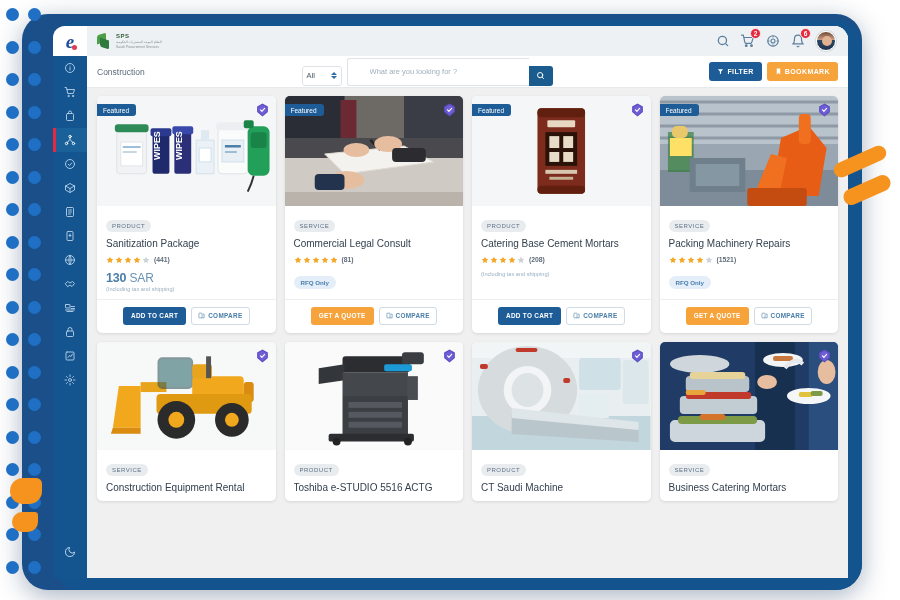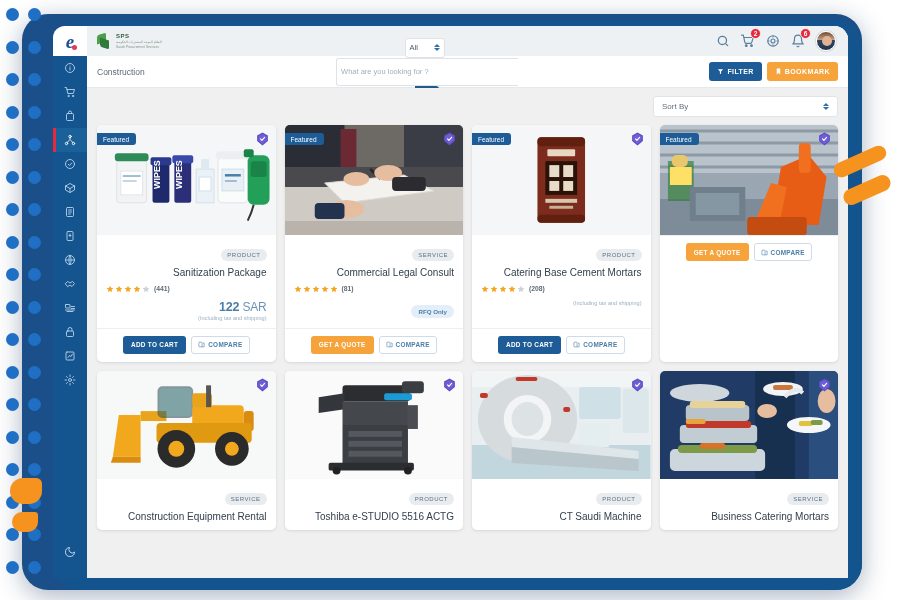--- a/index.html
+++ b/index.html
@@ -109,34 +109,34 @@
     content:""; position:absolute; left:5px; top:4px; width:10px; height:10px;
     border-radius:50%; background:#e2b293;
   }
 
   
   .searchbar {
     height: 32px; background: #fff; display: flex; align-items: center;
     padding: 0 10px; flex: 0 0 32px; border-bottom: 1px solid #e6e9ec;
   }
   .crumb { font-size: 8.5px; color: #5c6b7a; }
-  .search-wrap { display: flex; align-items: center; margin: 4px auto; flex-direction: column; }
+  .search-wrap { display: flex; align-items: flex-end; margin: 4px auto; }
   .sel-all {
     width: 40px; height: 20px; border: 1px solid #dfe3e7; border-radius: 3px;
     background: #fff; font-size: 7.5px; color: #4a5663; display: flex;
     align-items: center; justify-content: space-between; padding: 0 4px; cursor: pointer;
     margin-right: 5px;
   }
   .updown { display: flex; flex-direction: column; gap: 1px; color: #2b6ea8; }
   .updown b { display:block; width:0;height:0;border-left:3px solid transparent;border-right:3px solid transparent; }
   .updown b:first-child { border-bottom: 3px solid currentColor; }
   .updown b:last-child  { border-top: 3px solid currentColor; }
   .search-input {
     width: 182px; height: 28px; border: 1px solid #dfe3e7; border-right: none;
-    border-radius: 3px 0 0 3px; padding: 0 4px; font-size: 7.5px; color: #333;
+    border-radius: 3px 0 0 3px; padding: 0 22px; font-size: 7.5px; color: #333;
     font-family: "Liberation Sans", sans-serif; outline: none;
   }
   .search-input::placeholder { color: #9fb0bd; }
   .search-go {
     width: 24px; height: 20px; background: #1b5c8f; border-radius: 0 3px 3px 0;
     display: flex; align-items: center; justify-content: center; color: #fff; cursor: pointer;
   }
   .search-go svg { width: 9px; height: 9px; }
   .bar-actions { display: flex; gap: 5px; }
   .btn-filter, .btn-bookmark {
@@ -174,21 +174,21 @@
     font-size: 6.5px; padding: 2.5px 7px 2.5px 6px; border-radius: 0 3px 3px 0; z-index: 3;
     font-weight: 400;
   }
   .verified {
     position: absolute; right: 7px; top: 7px; width: 13px; height: 14px; z-index: 3;
   }
   .verified svg { width: 13px; height: 14px; display: block; }
 
   .media-img { width: 100%; height: 100%; display: block; }
 
-  .card-body { padding: 8px 9px 7px; flex: 1; text-align: right; }
+  .card-body { padding: 8px 9px 7px; flex: 1; }
   .chip {
     display: inline-block; background: #e9ecef; color: #5d7186;
     font-size: 6px; letter-spacing: .5px; padding: 3px 6px; border-radius: 8px;
     margin-bottom: 6px; font-weight: 400;
   }
   .card-title {
     font-size: 10px; color: #33404e; margin-bottom: 5px; line-height: 1.25;
     white-space: nowrap; overflow: hidden; text-overflow: ellipsis;
   }
   .rating { display: flex; align-items: center; gap: 1px; margin-bottom: 7px; }
@@ -460,29 +460,20 @@
           <button class="btn-bookmark">
             <svg viewBox="0 0 24 24" fill="currentColor">
                 <path d="M6 2h12v20l-6-5-6 5z"></path>
               </svg>
             <span>BOOKMARK</span>
           </button>
         </div>
       </div>
 
       <div class="content">
-        <div class="sortrow">
-          <div class="sortby">
-            <span>Sort By</span>
-            <span class="updown">
-                <b></b>
-                <b></b>
-              </span>
-          </div>
-        </div>
 
         <div class="grid" id="grid-row1">
     <div class="card">
       <div class="card-media">
         <span class="featured-tag">Featured</span>
         <span class="verified">
                   <svg viewBox="0 0 24 26">
                     <path d="M12 1l10 5.5v10L12 25 2 16.5v-10z" fill="#5c4ec4"></path>
                     <path d="M12 3.5l7.8 4.3v7.9L12 22.3 4.2 15.7V7.8z" fill="#6f5fd6"></path>
                     <path d="M8.3 12.8l2.6 2.6 5-5.4" stroke="#fff" stroke-width="2.1" fill="none" stroke-linecap="round" stroke-linejoin="round"></path>
@@ -531,21 +522,21 @@
                   <svg class="star" viewBox="0 0 24 24" fill="#f5a623">
                     <path d="M12 2l3 6.6 7 .9-5.2 4.7 1.4 7-6.2-3.5L5.8 21l1.4-7L2 9.5l7-.9z"></path>
                   </svg>
                   <svg class="star" viewBox="0 0 24 24" fill="#ccd2d8">
                     <path d="M12 2l3 6.6 7 .9-5.2 4.7 1.4 7-6.2-3.5L5.8 21l1.4-7L2 9.5l7-.9z"></path>
                   </svg>
           <span class="rcount">(441)</span>
         </div>
         
           <div class="price">
-            <span>122</span>
+            <span>130</span>
             <span class="cur">SAR</span>
           </div>
           <div class="price-note">(Including tax and shipping)</div>
         
       </div>
       <div class="card-foot">
         <button class="btn-cart">
           <span>ADD TO CART</span>
         </button>
         <button class="btn-compare">
@@ -708,20 +699,45 @@
       <rect x="8" y="36" width="26" height="40" fill="#2e7d32" opacity=".65"></rect>
       <rect x="12" y="30" width="16" height="12" rx="5" fill="#e8c86a"></rect>
       <rect x="10" y="42" width="22" height="18" fill="#ffe066"></rect>
       <path d="M112 100 L122 42 L150 30 L168 52 L160 100 Z" fill="#e85d16"></path>
       <path d="M96 96 L112 58 L128 62 L120 100 Z" fill="#f0701f"></path>
       <rect x="88" y="92" width="60" height="18" rx="3" fill="#c44c10"></rect>
       <rect x="140" y="18" width="12" height="30" rx="4" fill="#f0701f"></rect>
       <rect x="30" y="62" width="56" height="34" fill="#6f7f8c"></rect>
       <rect x="36" y="68" width="44" height="22" fill="#8697a4"></rect>
     </svg>
+      </div>
+      <div class="card-body">
+        <span class="chip">SERVICE</span>
+        <div class="card-title">Packing Machinery Repairs</div>
+        <div class="rating">
+          <svg class="star" viewBox="0 0 24 24" fill="#f5a623">
+                    <path d="M12 2l3 6.6 7 .9-5.2 4.7 1.4 7-6.2-3.5L5.8 21l1.4-7L2 9.5l7-.9z"></path>
+                  </svg>
+                  <svg class="star" viewBox="0 0 24 24" fill="#f5a623">
+                    <path d="M12 2l3 6.6 7 .9-5.2 4.7 1.4 7-6.2-3.5L5.8 21l1.4-7L2 9.5l7-.9z"></path>
+                  </svg>
+                  <svg class="star" viewBox="0 0 24 24" fill="#f5a623">
+                    <path d="M12 2l3 6.6 7 .9-5.2 4.7 1.4 7-6.2-3.5L5.8 21l1.4-7L2 9.5l7-.9z"></path>
+                  </svg>
+                  <svg class="star" viewBox="0 0 24 24" fill="#f5a623">
+                    <path d="M12 2l3 6.6 7 .9-5.2 4.7 1.4 7-6.2-3.5L5.8 21l1.4-7L2 9.5l7-.9z"></path>
+                  </svg>
+                  <svg class="star" viewBox="0 0 24 24" fill="#ccd2d8">
+                    <path d="M12 2l3 6.6 7 .9-5.2 4.7 1.4 7-6.2-3.5L5.8 21l1.4-7L2 9.5l7-.9z"></path>
+                  </svg>
+          <span class="rcount">(1521)</span>
+        </div>
+        
+          <span class="rfq">RFQ Only</span>
+        
       </div>
       <div class="card-foot">
         <button class="btn-quote">
           <span>GET A QUOTE</span>
         </button>
         <button class="btn-compare">
           <svg viewBox="0 0 24 24" fill="none" stroke="currentColor" stroke-width="2" stroke-linejoin="round">
                     <rect x="3" y="4" width="11" height="16" rx="2"></rect>
                     <path d="M17 7h4v13h-9"></path>
                   </svg>

